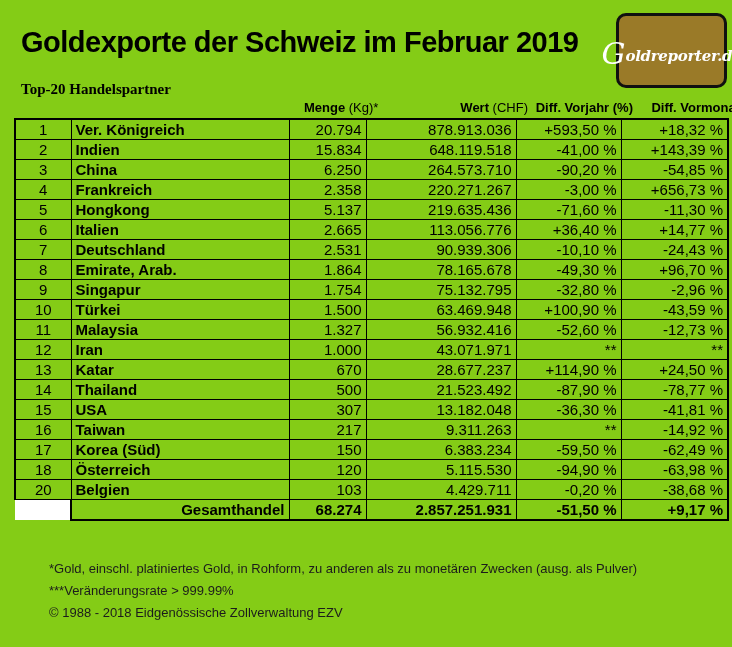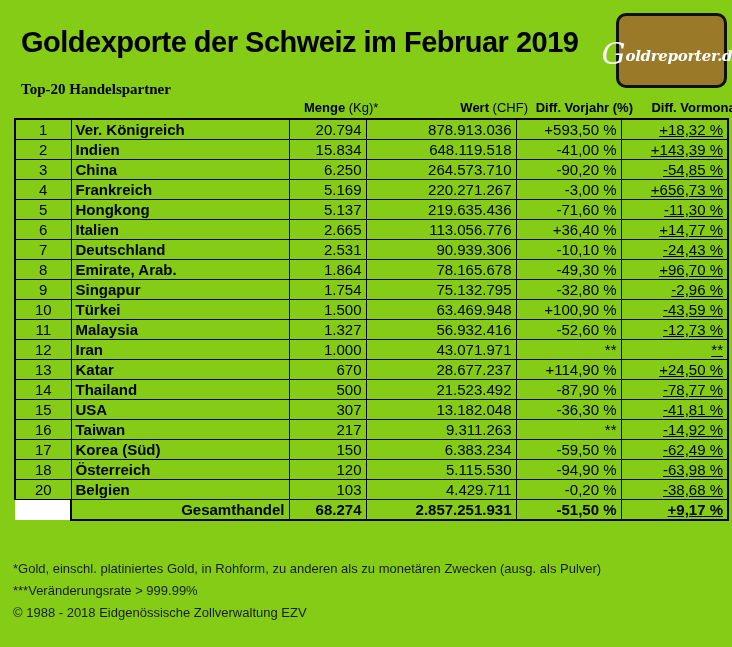--- a/index.html
+++ b/index.html
@@ -20,27 +20,27 @@
   .col-headers .h .normal { font-weight:normal; }
 
   table.partners { position:absolute; left:14px; top:118px; width:713px; border-collapse:collapse; table-layout:fixed; font-size:15px; }
   table.partners tr { height:20px; }
   table.partners td { box-sizing:border-box; border:1px solid #000; padding:0 4px; white-space:nowrap; overflow:hidden; line-height:19px; }
   td.rank-cell { text-align:center; }
   td.country-cell { font-weight:bold; text-align:left; }
   td.num-cell { text-align:right; }
   tr.first-row td { border-top-width:2px; }
   table.partners td:first-child { border-left-width:2px; }
-  table.partners td:last-child { border-right-width:2px;text-decoration:underline; }
+  table.partners td:last-child { border-right-width:2px; }
   tr.total-row td { border-bottom-width:2px; font-weight:bold; }
   tr.total-row td.rank-cell { border:none; background:#ffffff; }
   tr.total-row td.country-cell { border-left-width:2px;text-align:right; }
 
   .footnotes { position:absolute; left:13px; top:558px; font-size:13px; color:#1c1c1c; }
-  .footnotes .fn { height:22px; line-height:22px; white-space:nowrap; }
+  .footnotes .fn { height:22px; line-height:22px; white-space:nowrap;margin-left:36px; }
 </style>
 </head>
 <body>
 
 <div class="page">
 
   <div class="title">Goldexporte der Schweiz im Februar 2019</div>
 
   <div class="logo">
     <div class="logo-inner"><span class="logo-g">G</span><span class="logo-rest">oldreporter.de</span></div>
@@ -87,21 +87,21 @@
     <td class="rank-cell">3</td>
     <td class="country-cell">China</td>
     <td class="num-cell">6.250</td>
     <td class="num-cell">264.573.710</td>
     <td class="num-cell">-90,20 %</td>
     <td class="num-cell">-54,85 %</td>
   </tr>
         <tr>
     <td class="rank-cell">4</td>
     <td class="country-cell">Frankreich</td>
-    <td class="num-cell">5.169</td>
+    <td class="num-cell">2.358</td>
     <td class="num-cell">220.271.267</td>
     <td class="num-cell">-3,00 %</td>
     <td class="num-cell">+656,73 %</td>
   </tr>
         <tr>
     <td class="rank-cell">5</td>
     <td class="country-cell">Hongkong</td>
     <td class="num-cell">5.137</td>
     <td class="num-cell">219.635.436</td>
     <td class="num-cell">-71,60 %</td>

